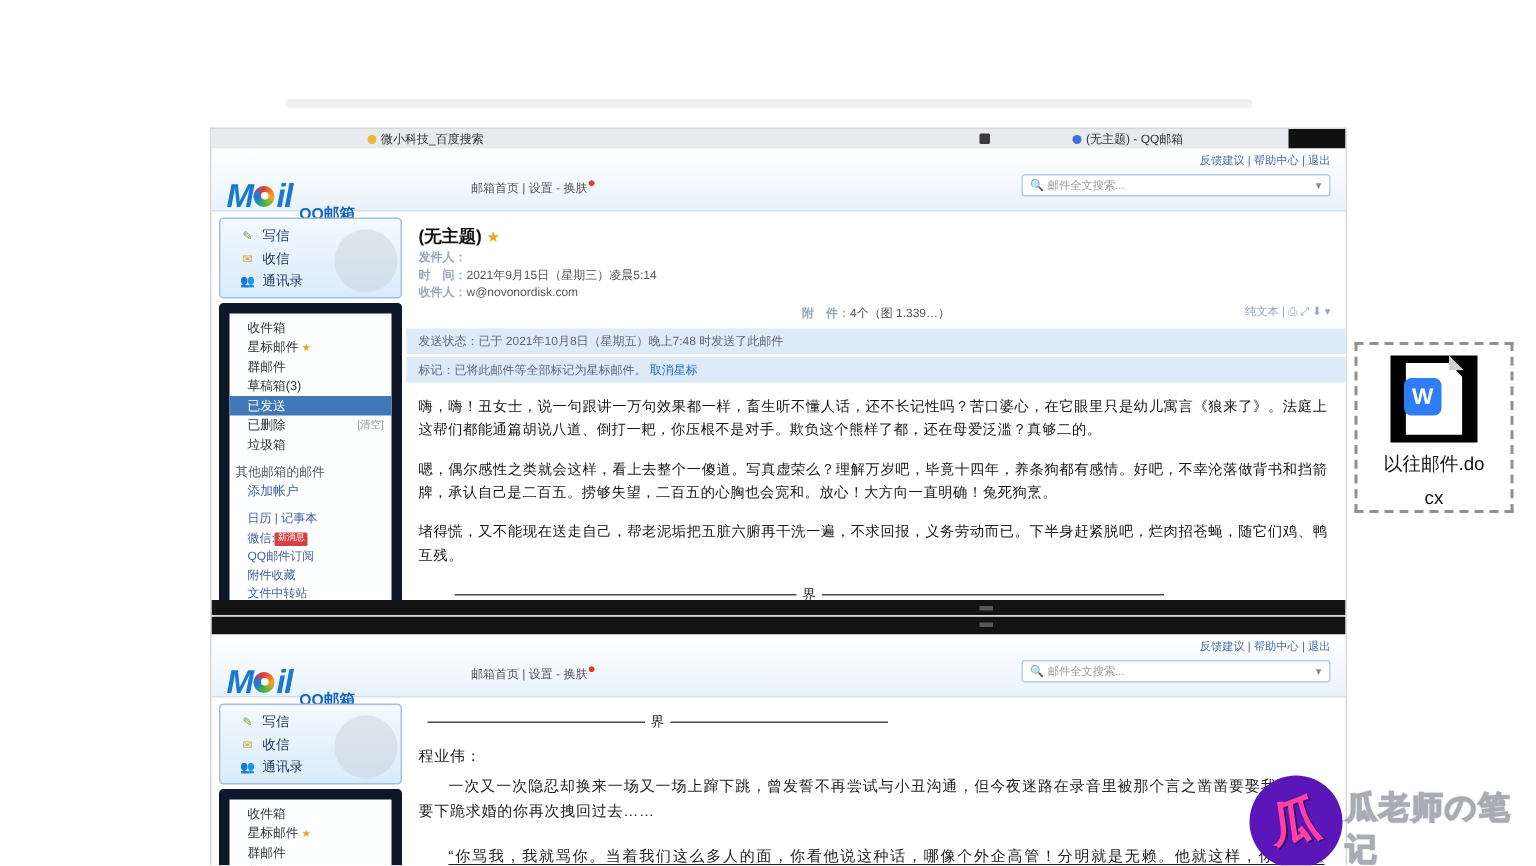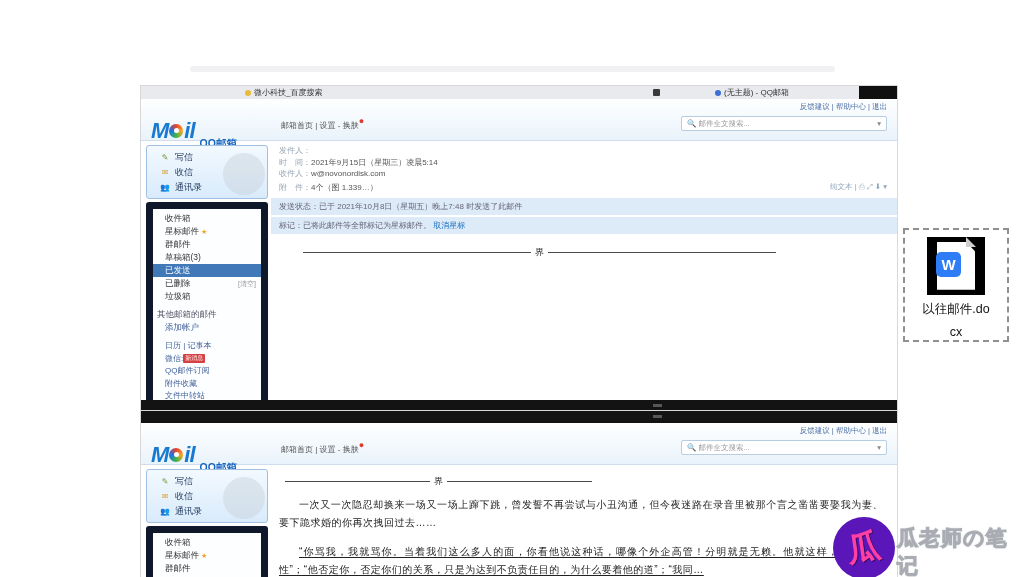--- a/index.html
+++ b/index.html
@@ -30,21 +30,21 @@
   .logo{position:absolute;left:10px;top:6px;display:flex;align-items:center;gap:5px;}
   .logo-word{font-size:22px;font-weight:bold;font-style:italic;color:#1779d0;
     letter-spacing:-1px;display:flex;align-items:center;line-height:1;}
   .logo-dot{width:14px;height:14px;border-radius:50%;margin:0 1px;position:relative;
     background:conic-gradient(#e8412c,#f5a623,#3bb54a,#1a73e8,#e8412c);}
   .logo-dot::after{content:"";position:absolute;left:4.5px;top:4.5px;width:5px;height:5px;
     background:#fff;border-radius:50%;}
   .brandcol{line-height:1.15;}
   .brandname{font-size:10.5px;font-weight:bold;color:#1565c0;margin-top:32px;}
   .branddom{font-size:6.5px;color:#999;}
-  .headnav{position:absolute;left:140px;top:21px;font-size:8px;color:#555;}
+  .headnav{position:absolute;left:173px;top:21px;font-size:8px;color:#555;}
   .reddot{color:#e03a2f;font-size:9px;vertical-align:super;line-height:0;}
   .toplinks{position:absolute;right:10px;top:3px;font-size:7.5px;color:#4a6fa5;}
   .searchbox{position:absolute;right:10px;top:17px;width:206px;height:15px;background:#fff;
     border:1px solid #b7cde4;border-radius:2px;font-size:7.5px;color:#999;display:flex;
     align-items:center;padding:0 5px;box-sizing:border-box;}
   .searchbox .caret{margin-left:auto;color:#8a8a8a;}
 
   .mailbody{display:flex;padding:4px 0 0 5px;box-sizing:border-box;}
   .sidebar{width:122px;flex:none;font-size:8.5px;}
   .sb-box1{border:1px solid #9fc0e2;border-radius:3px;background:linear-gradient(#f3f9ff,#d9ebfb);
@@ -71,23 +71,23 @@
   .content{flex:1;margin-left:3px;position:relative;background:#fff;min-width:0;}
   .toolbar{height:17px;background:linear-gradient(#fcfcfd,#e4e5e8);border:1px solid #c9ccd2;
     border-left:none;border-right:none;display:flex;align-items:center;padding:0 5px;gap:3px;}
   .tbtn{border:1px solid #989ba1;border-radius:3px;background:linear-gradient(#ffffff,#dcdde1);
     font-size:7.5px;color:#222;padding:1px 5px;white-space:nowrap;}
   .blankpill{width:24px;height:9px;background:#d3d4d8;border:1px solid #b5b7bc;border-radius:4px;}
   .pager{margin-left:auto;font-size:7.5px;color:#7d8aa0;white-space:nowrap;}
   .subject{padding:5px 8px 1px;font-size:11.5px;font-weight:bold;color:#101010;}
   .subject .star{color:#f3a321;font-size:10px;}
   .metarow{padding:0 8px;font-size:8px;line-height:1.45;color:#555;}
-  .mlabel{color:#9aa7b5;}
+  .mlabel{color:#9aa7b5;font-weight:bold;}
   .redact{display:inline-block;width:140px;height:8px;background:#fff;vertical-align:middle;}
-  .attrow{position:relative;padding:2px 8px 3px;font-size:8px;color:#555;}
+  .attrow{position:relative;padding:2px 8px 3px;font-size:8px;color:#555;text-align:center;}
   .viewops{position:absolute;right:10px;top:2px;color:#8fa6bd;font-size:7.5px;}
   .notice{background:#ddeaf8;padding:3px 8px;margin-top:2px;font-size:8px;color:#667;}
   .blink{color:#1a6fc0;}
   .bodytext{padding:9px 12px 0 8px;font-size:9.5px;color:#161616;line-height:1.62;
     letter-spacing:.4px;text-align:justify;}
   .bodytext p{margin:0 0 11px;}
   .divider{display:flex;align-items:center;color:#222;font-size:9px;gap:4px;}
   .divider::before,.divider::after{content:"";border-top:1px solid #4a4a4a;flex:1;}
   .div1{width:78%;margin:2px 0 0 4%;}
   .blackbar{position:absolute;left:0;right:0;bottom:0;height:10px;background:#131313;}
@@ -209,20 +209,24 @@
           <div class="app">QQ邮件订阅</div>
           <div class="app">附件收藏</div>
           <div class="app">文件中转站</div>
           <div class="app">邮箱容量30%</div>
           <div class="app">更多 ▾</div>
         </div>
       </div>
 
       <div class="content">
 
+        <div class="subject">
+          <span>(无主题)</span>
+          <span class="star">★</span>
+        </div>
 
         <div class="metarow">
           <span class="mlabel">发件人：</span><span class="redact"></span>
         </div>
         <div class="metarow">
           <span class="mlabel">时　间：</span><span>2021年9月15日（星期三）凌晨5:14</span>
         </div>
         <div class="metarow">
           <span class="mlabel">收件人：</span><span>w@novonordisk.com</span>
         </div>
@@ -234,20 +238,23 @@
           </span>
         </div>
 
         <div class="notice">发送状态：已于 2021年10月8日（星期五）晚上7:48 时发送了此邮件</div>
         <div class="notice">
           <span>标记：已将此邮件等全部标记为星标邮件。</span>
           <span class="blink">取消星标</span>
         </div>
 
         <div class="bodytext">
+          <p>嗨，嗨！丑女士，说一句跟讲一万句效果都一样，畜生听不懂人话，还不长记性吗？苦口婆心，在它眼里只是幼儿寓言《狼来了》。法庭上这帮们都能通篇胡说八道、倒打一耙，你压根不是对手。欺负这个熊样了都，还在母爱泛滥？真够二的。</p>
+          <p>嗯，偶尔感性之类就会这样，看上去整个一傻道。写真虚荣么？理解万岁吧，毕竟十四年，养条狗都有感情。好吧，不幸沦落做背书和挡箭牌，承认自己是二百五。捞够失望，二百五的心胸也会宽和。放心！大方向一直明确！兔死狗烹。</p>
+          <p>堵得慌，又不能现在送走自己，帮老泥垢把五脏六腑再干洗一遍，不求回报，义务劳动而已。下半身赶紧脱吧，烂肉招苍蝇，随它们鸡、鸭互残。</p>
           <div class="divider div1">
             <span>界</span>
           </div>
         </div>
       </div>
     </div>
 
     <div class="blackbar">
       <div class="notch"></div>
     </div>
@@ -317,20 +324,21 @@
           <div class="fold"><span>草稿箱(3)</span></div>
 
         </div>
       </div>
 
       <div class="content">
         <div class="divider div2">
           <span>界</span>
         </div>
         <div class="bodytext2">
+          <p class="salut">程业伟：</p>
           <p class="indent">一次又一次隐忍却换来一场又一场上蹿下跳，曾发誓不再尝试与小丑沟通，但今夜迷路在录音里被那个言之凿凿要娶我为妻、要下跪求婚的你再次拽回过去……</p>
           <p class="indent"><span class="uquote">“你骂我，我就骂你。当着我们这么多人的面，你看他说这种话，哪像个外企高管！分明就是无赖。他就这样，你越要理性”；“他否定你，否定你们的关系，只是为达到不负责任目的，为什么要着他的道”；“我同…</span></p>
         </div>
       </div>
     </div>
   </div>
 
   <div class="wm-circle">
     <span class="wm-glyph">瓜</span>
   </div>

